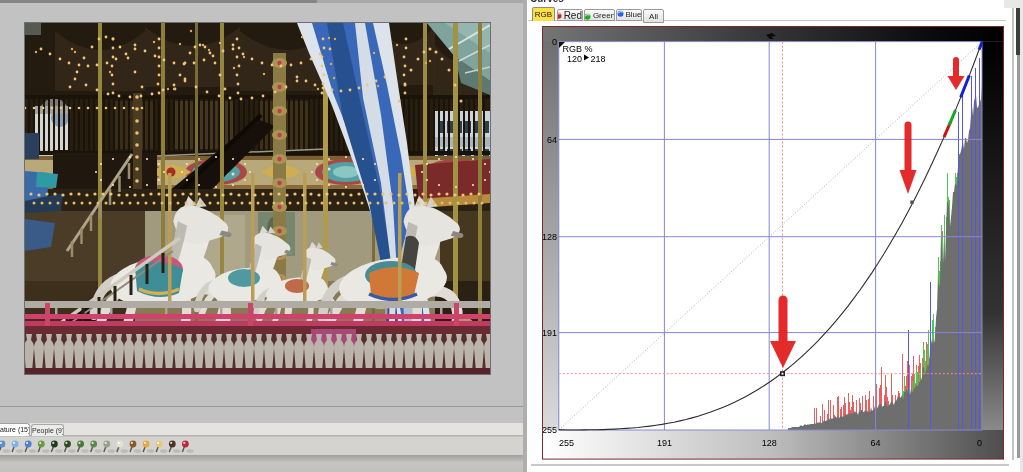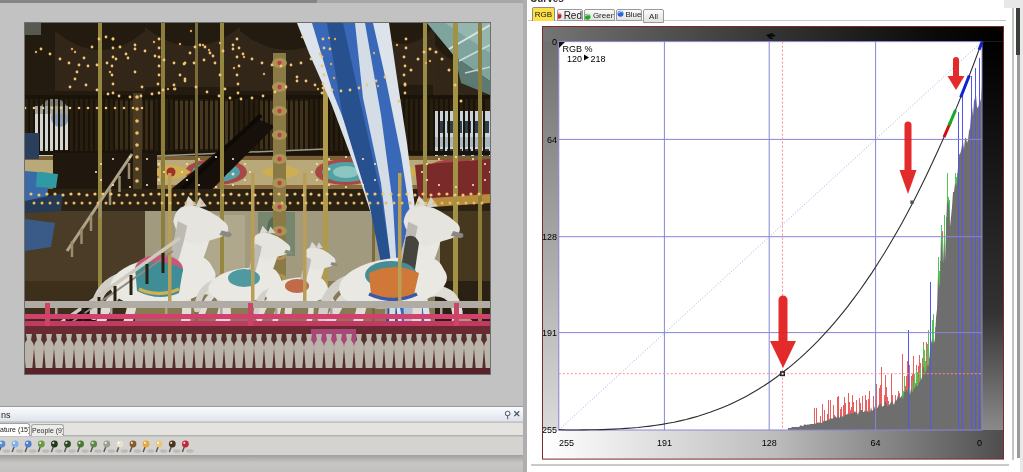--- a/index.html
+++ b/index.html
@@ -742,25 +742,20 @@
 <circle cx="414" cy="162" r="1.1" fill="#f8e2b0"></circle>
 <circle cx="402" cy="157" r="1.1" fill="#f8e2b0"></circle>
 <circle cx="397" cy="149" r="1.1" fill="#f8e2b0"></circle>
 <circle cx="402" cy="141" r="1.1" fill="#f8e2b0"></circle>
 <circle cx="414" cy="136" r="1.1" fill="#f8e2b0"></circle>
 <circle cx="431" cy="134" r="1.1" fill="#f8e2b0"></circle>
 <circle cx="448" cy="136" r="1.1" fill="#f8e2b0"></circle>
 <circle cx="460" cy="141" r="1.1" fill="#f8e2b0"></circle>
 </svg>
 <div style="position:absolute;left:0;top:406px;width:523px;height:1px;background:#9a9a9a"></div>
-<div style="position:absolute;left:0;top:407px;width:523px;height:15px;background:linear-gradient(#fbfcfe,#dfe3ea);border-bottom:1px solid #c8ccd4">
-      <span style="position:absolute;left:1px;top:3px;font-size:9px;color:#222">ns</span>
-      <span style="position:absolute;left:504px;top:2px;font-size:10px;color:#45566b">⚲</span>
-      <span style="position:absolute;left:513px;top:2px;font-size:9px;color:#45566b;font-weight:bold">✕</span>
-    </div>
 <div style="position:absolute;left:0;top:423px;width:523px;height:13px;background:#e4e3e0;border-bottom:1px solid #b2b2b0">
       <div style="position:absolute;left:0;top:0;width:30px;height:13px;background:#fff;border:1px solid #a2a2a0;border-left:none;border-bottom:none;border-radius:0 3px 0 0;font-size:7px;line-height:12px;color:#222;white-space:nowrap;overflow:hidden">ature (15)</div>
       <div style="position:absolute;left:31px;top:1px;width:33px;height:12px;background:#ececea;border:1px solid #a8a8a6;border-bottom:none;border-radius:3px 3px 0 0;font-size:7px;line-height:11px;color:#333;text-align:center;white-space:nowrap;overflow:hidden">People (9)</div>
     </div>
 <div style="position:absolute;left:0;top:437px;width:523px;height:18px;background:#d4d3d0">
       <svg width="523" height="20" style="position:absolute;left:0;top:0">
         <ellipse cx="6.5" cy="14" rx="3.8" ry="1.8" fill="#bdbbb5"></ellipse>
         <line x1="2.0" y1="7" x2="-1.0" y2="15" stroke="#555" stroke-width="1.4"></line>
         <circle cx="2.0" cy="7" r="3.4" fill="#5a8fd4"></circle>
         <circle cx="0.9" cy="5.9" r="1.1" fill="#ffffff" opacity="0.8"></circle>

